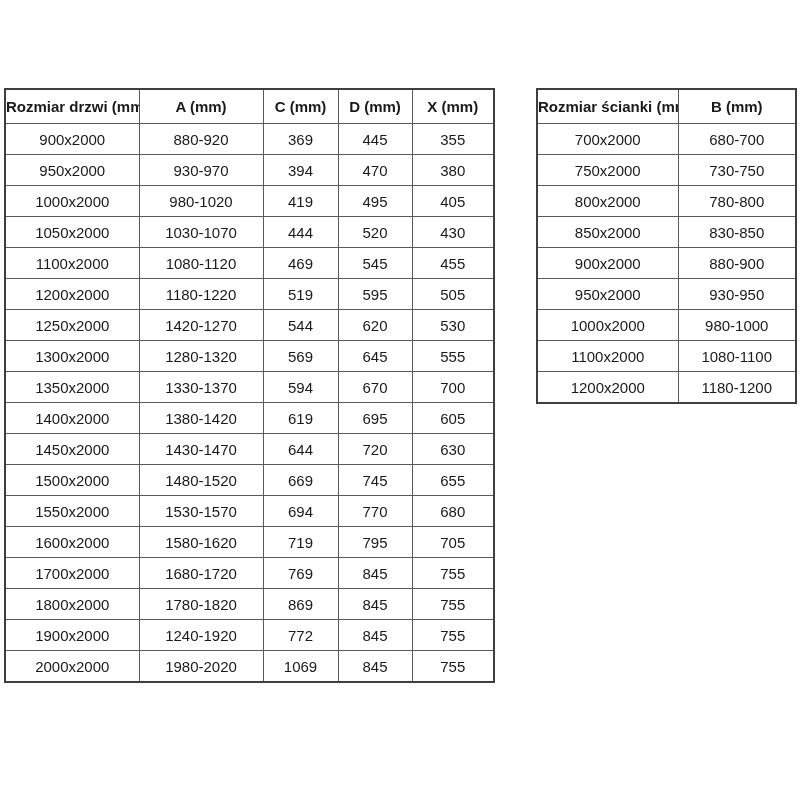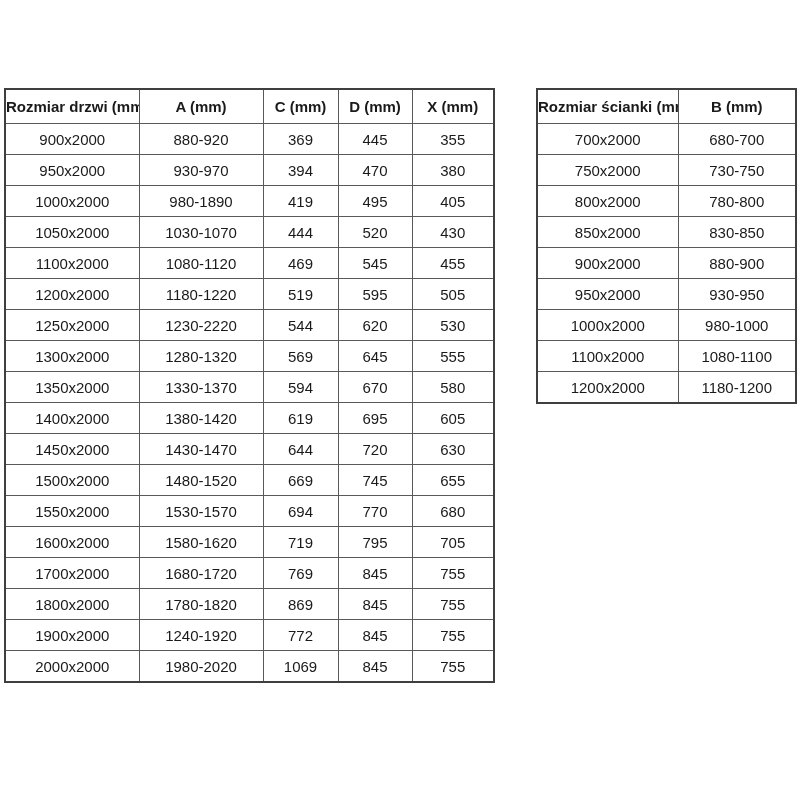--- a/index.html
+++ b/index.html
@@ -80,21 +80,21 @@
       </tr>
       <tr>
         <td>950x2000</td>
         <td>930-970</td>
         <td>394</td>
         <td>470</td>
         <td>380</td>
       </tr>
       <tr>
         <td>1000x2000</td>
-        <td>980-1890</td>
+        <td>980-1020</td>
         <td>419</td>
         <td>495</td>
         <td>405</td>
       </tr>
       <tr>
         <td>1050x2000</td>
         <td>1030-1070</td>
         <td>444</td>
         <td>520</td>
         <td>430</td>
@@ -108,38 +108,38 @@
       </tr>
       <tr>
         <td>1200x2000</td>
         <td>1180-1220</td>
         <td>519</td>
         <td>595</td>
         <td>505</td>
       </tr>
       <tr>
         <td>1250x2000</td>
-        <td>1230-2220</td>
+        <td>1420-1270</td>
         <td>544</td>
         <td>620</td>
         <td>530</td>
       </tr>
       <tr>
         <td>1300x2000</td>
         <td>1280-1320</td>
         <td>569</td>
         <td>645</td>
         <td>555</td>
       </tr>
       <tr>
         <td>1350x2000</td>
         <td>1330-1370</td>
         <td>594</td>
         <td>670</td>
-        <td>580</td>
+        <td>700</td>
       </tr>
       <tr>
         <td>1400x2000</td>
         <td>1380-1420</td>
         <td>619</td>
         <td>695</td>
         <td>605</td>
       </tr>
       <tr>
         <td>1450x2000</td>

